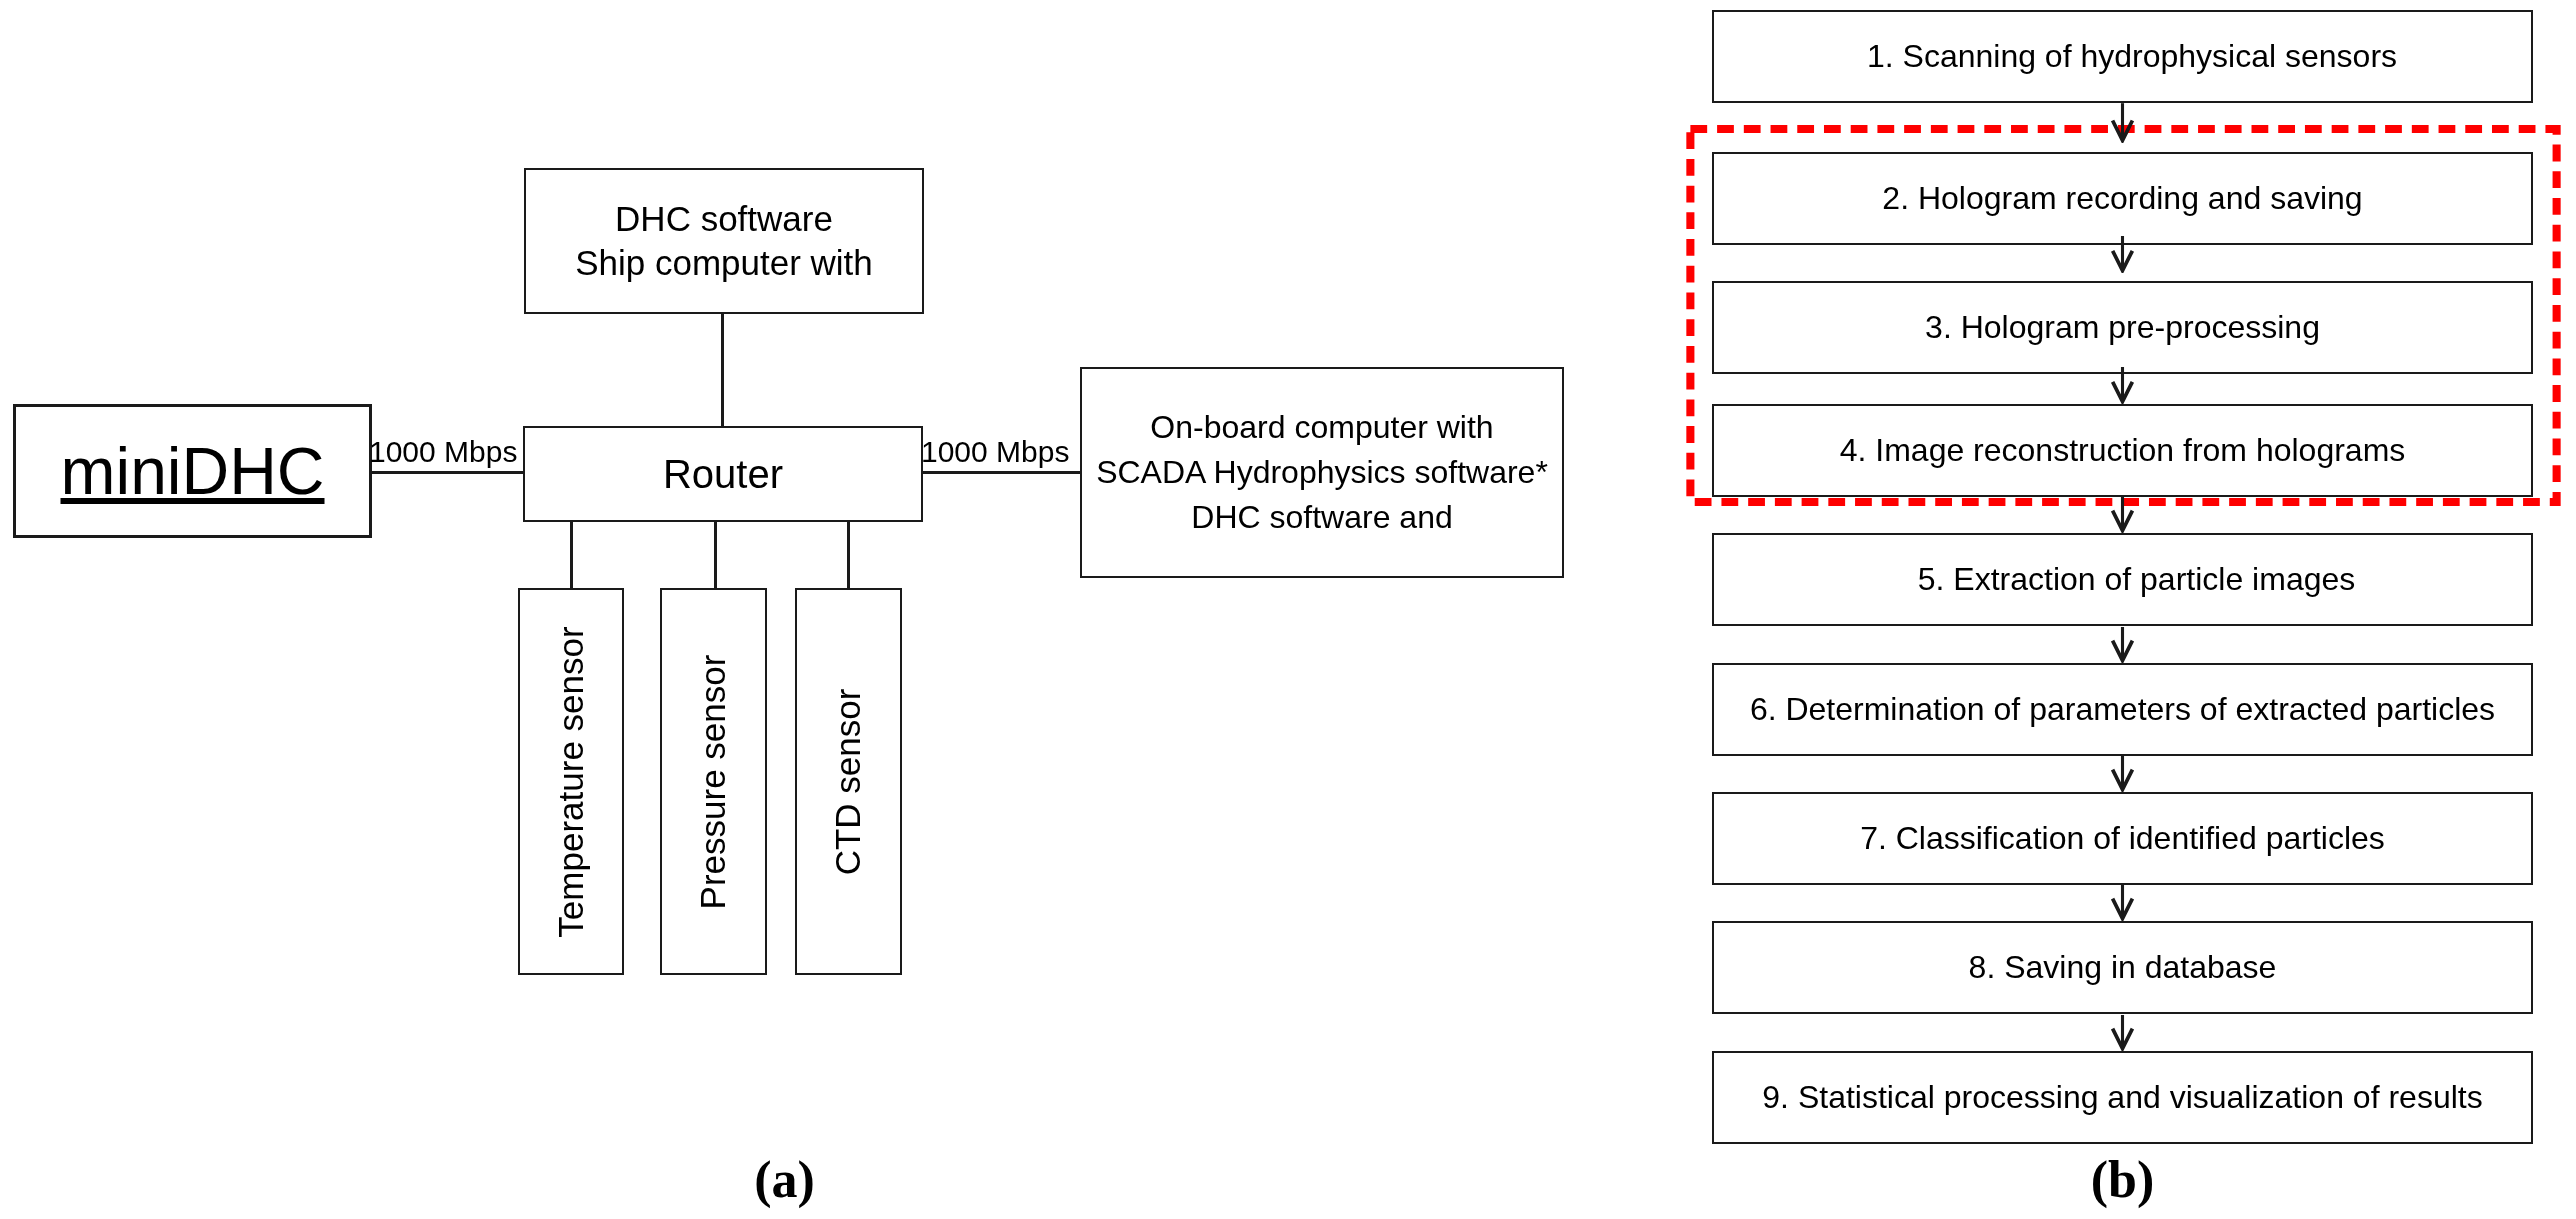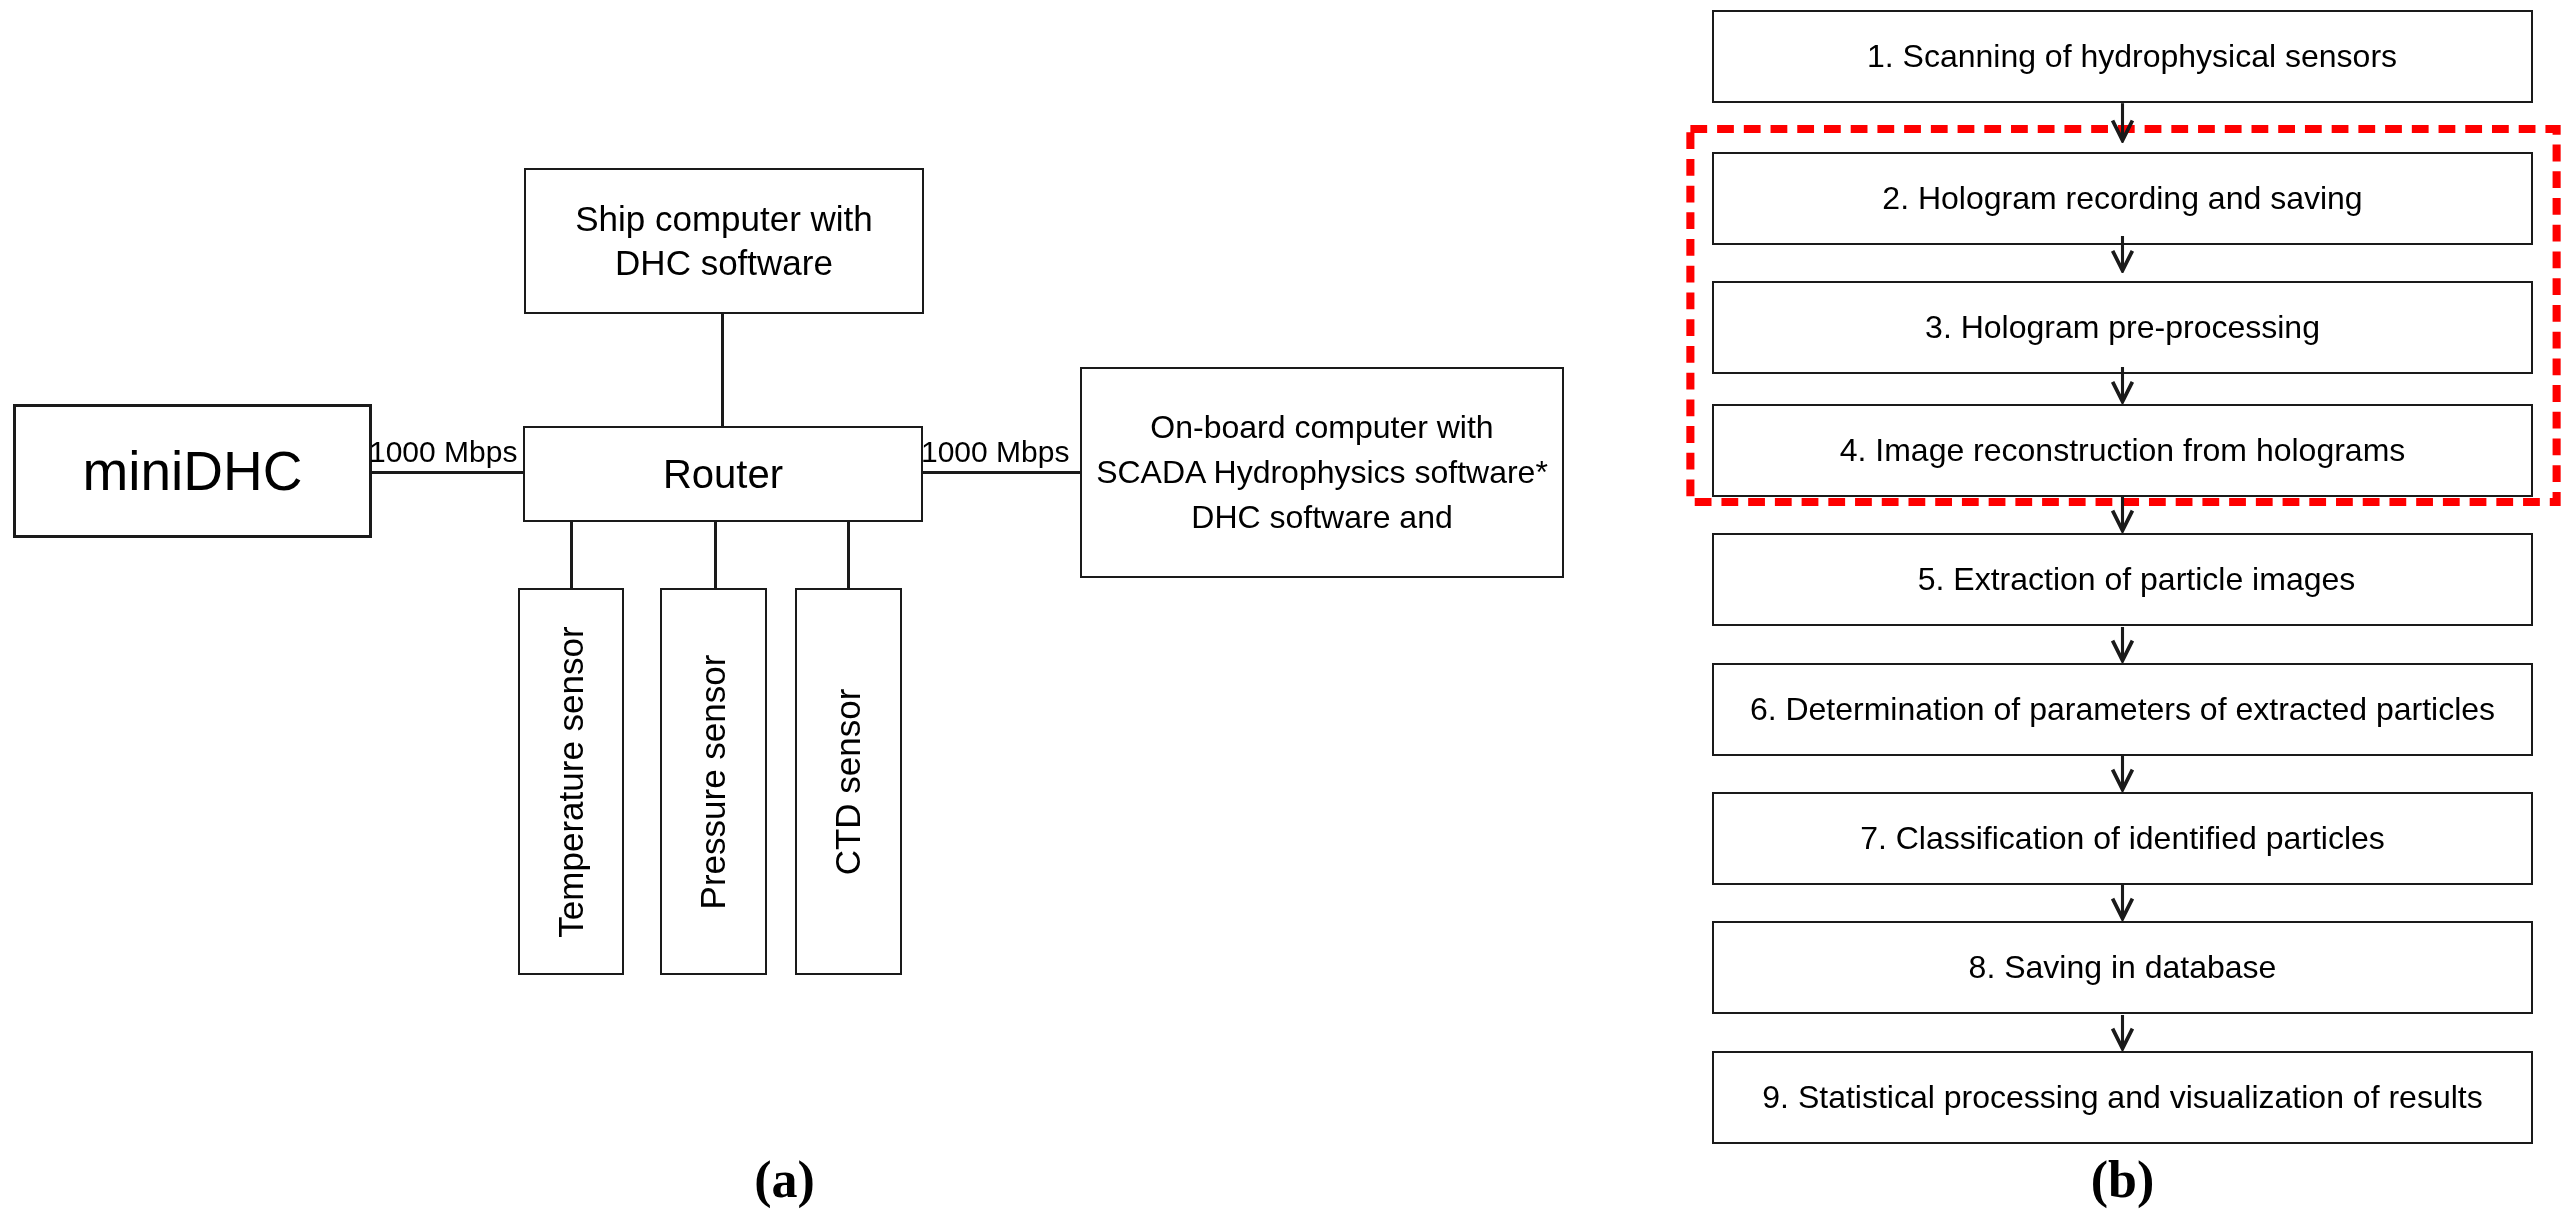--- a/index.html
+++ b/index.html
@@ -17,21 +17,21 @@
     box-sizing: border-box;
     border: 2.5px solid #1a1a1a;
     background: #ffffff;
     display: flex;
     align-items: center;
     justify-content: center;
     text-align: center;
   }
   .node .txt { display: block; }
   #node-minidhc { left: 13px; top: 404px; width: 359px; height: 134px; border-width: 3.1px; }
-  #node-minidhc .txt { font-size: 55px; }
+  #node-minidhc .txt { font-size: 66px; text-decoration: underline; }
   #node-ship { left: 524px; top: 168px; width: 400px; height: 146px; }
   #node-ship .txt { font-size: 35px; line-height: 1.25; }
   #node-router { left: 523px; top: 426px; width: 400px; height: 96px; }
   #node-router .txt { font-size: 40px; }
   #node-onboard { left: 1080px; top: 367px; width: 484px; height: 211px; justify-content: center; }
   #node-onboard .txt { font-size: 32px; line-height: 1.4; }
   .sensor { top: 588px; height: 387px; }
   #node-sensor-temperature { left: 518px; width: 106px; }
   #node-sensor-pressure { left: 660px; width: 107px; }
   #node-sensor-ctd { left: 795px; width: 107px; }
@@ -86,22 +86,22 @@
 <body>
 
 <div id="canvas">
 
   <div class="node" id="node-minidhc">
     <span class="txt">miniDHC</span>
   </div>
 
   <div class="node" id="node-ship">
     <span class="txt">
+      <span style="display:block">DHC software</span>
       <span style="display:block">Ship computer with</span>
-      <span style="display:block">DHC software</span>
     </span>
   </div>
 
   <div class="node" id="node-router">
     <span class="txt">Router</span>
   </div>
 
   <div class="node" id="node-onboard">
     <span class="txt">
       <span style="display:block">On-board computer with</span>

